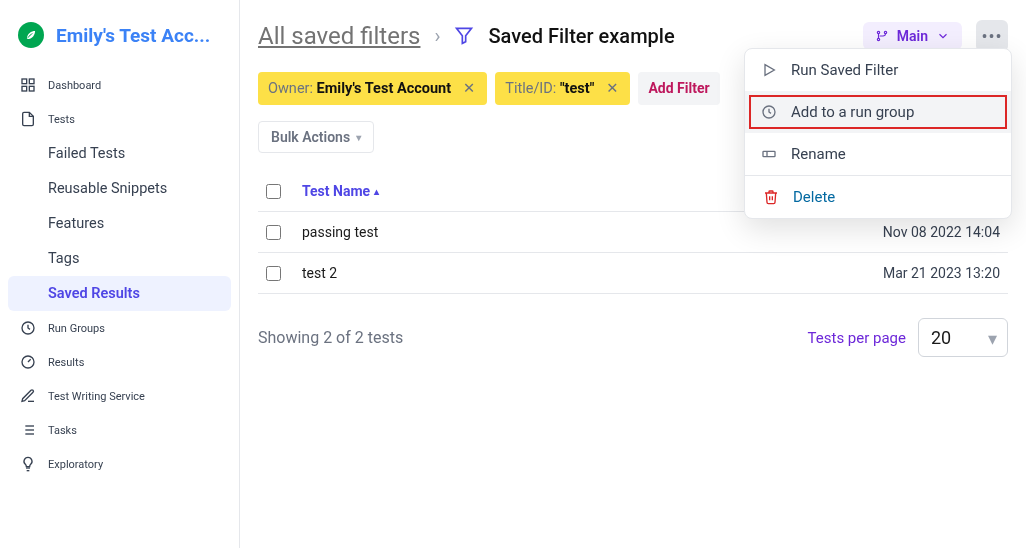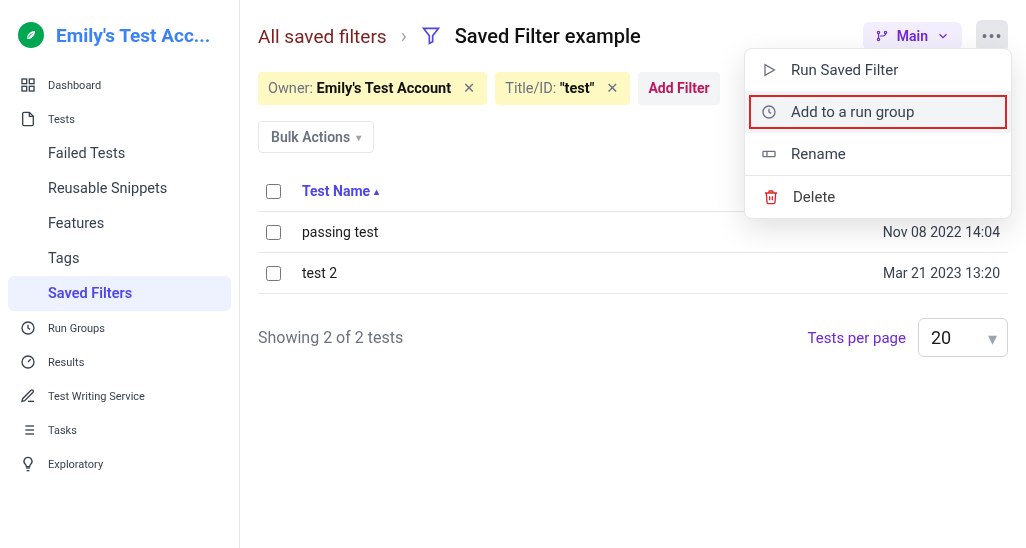--- a/index.html
+++ b/index.html
@@ -64,22 +64,23 @@
       position: relative;
       overflow: hidden;
     }
     .crumb-row {
       display: flex;
       align-items: center;
       gap: 14px;
       margin-bottom: 20px;
     }
     .crumb-all {
-      font-size: 19px;
-      color: #7f1d1d;
+      font-size: 24px;
+      color: #737373;
+      text-decoration: underline;
     }
     .crumb-sep { color: #9ca3af; font-size: 20px; }
     .crumb-icon svg { width: 20px; height: 20px; stroke: #4f46e5; }
     .crumb-title { font-size: 20px; font-weight: 500; color: #111; }
     .crumb-spacer { flex: 1; }
     .branch-btn {
       display: flex; align-items: center; gap: 8px;
       background: #f3eefe;
       color: #6d28d9;
       padding: 6px 12px;
@@ -97,21 +98,21 @@
       font-size: 18px;
       letter-spacing: 1px;
     }
     .filter-row {
       display: flex;
       gap: 8px;
       margin-bottom: 16px;
     }
     .chip {
       display: flex; align-items: center; gap: 10px;
-      background: #fef9c3;
+      background: #fde047;
       border-radius: 4px;
       padding: 8px 10px;
       font-size: 14.5px;
       color: #374151;
     }
     .chip .chip-key { color: #6b7280; }
     .chip .chip-val { font-weight: 700; color: #111; }
     .chip-close {
       color: #6b7280;
       padding: 0 2px;
@@ -193,21 +194,21 @@
       color: #374151;
       cursor: pointer;
     }
     .dd-item svg { width: 16px; height: 16px; stroke: #6b7280; }
     .dd-item.highlight {
       background: #f3f4f6;
       outline: 2px solid #dc2626;
       outline-offset: -6px;
     }
     .dd-sep { border-top: 1px solid #e5e7eb; }
-    .dd-item.danger { color: #404040; padding-left: 18px; }
+    .dd-item.danger { color: #0369a1; padding-left: 18px; }
     .dd-item.danger svg { stroke: #dc2626; }
   </style>
 </head>
 <body>
 
 <div class="layout">
 
   <aside class="sidebar">
     <div class="brand">
       <div class="brand-logo">
@@ -240,21 +241,21 @@
     <div class="nav-sub-item">
         <span>Reusable Snippets</span>
       </div>
     <div class="nav-sub-item">
         <span>Features</span>
       </div>
     <div class="nav-sub-item">
         <span>Tags</span>
       </div>
     <div class="nav-sub-item active">
-        <span>Saved Filters</span>
+        <span>Saved Results</span>
       </div>
 
     <div class="nav-item">
       <svg viewBox="0 0 24 24" fill="none" stroke-width="2">
           <circle cx="12" cy="12" r="9"></circle>
           <polyline points="12 7 12 12 15 14"></polyline>
         </svg>
       <span>Run Groups</span>
     </div>
     <div class="nav-item">

